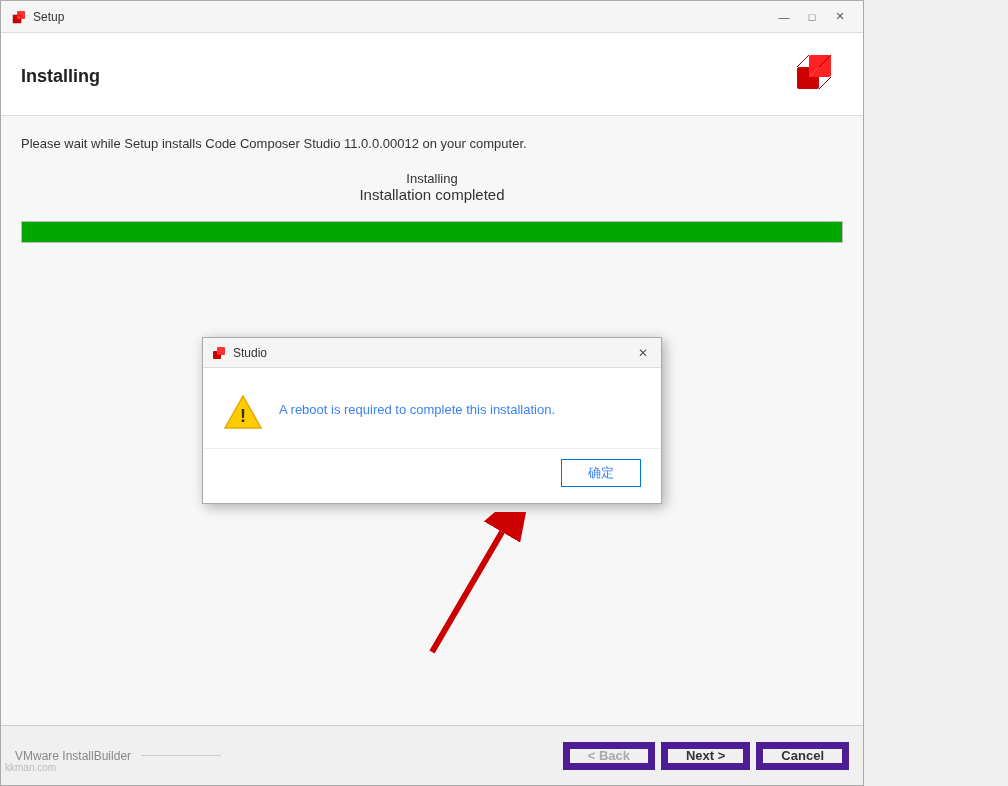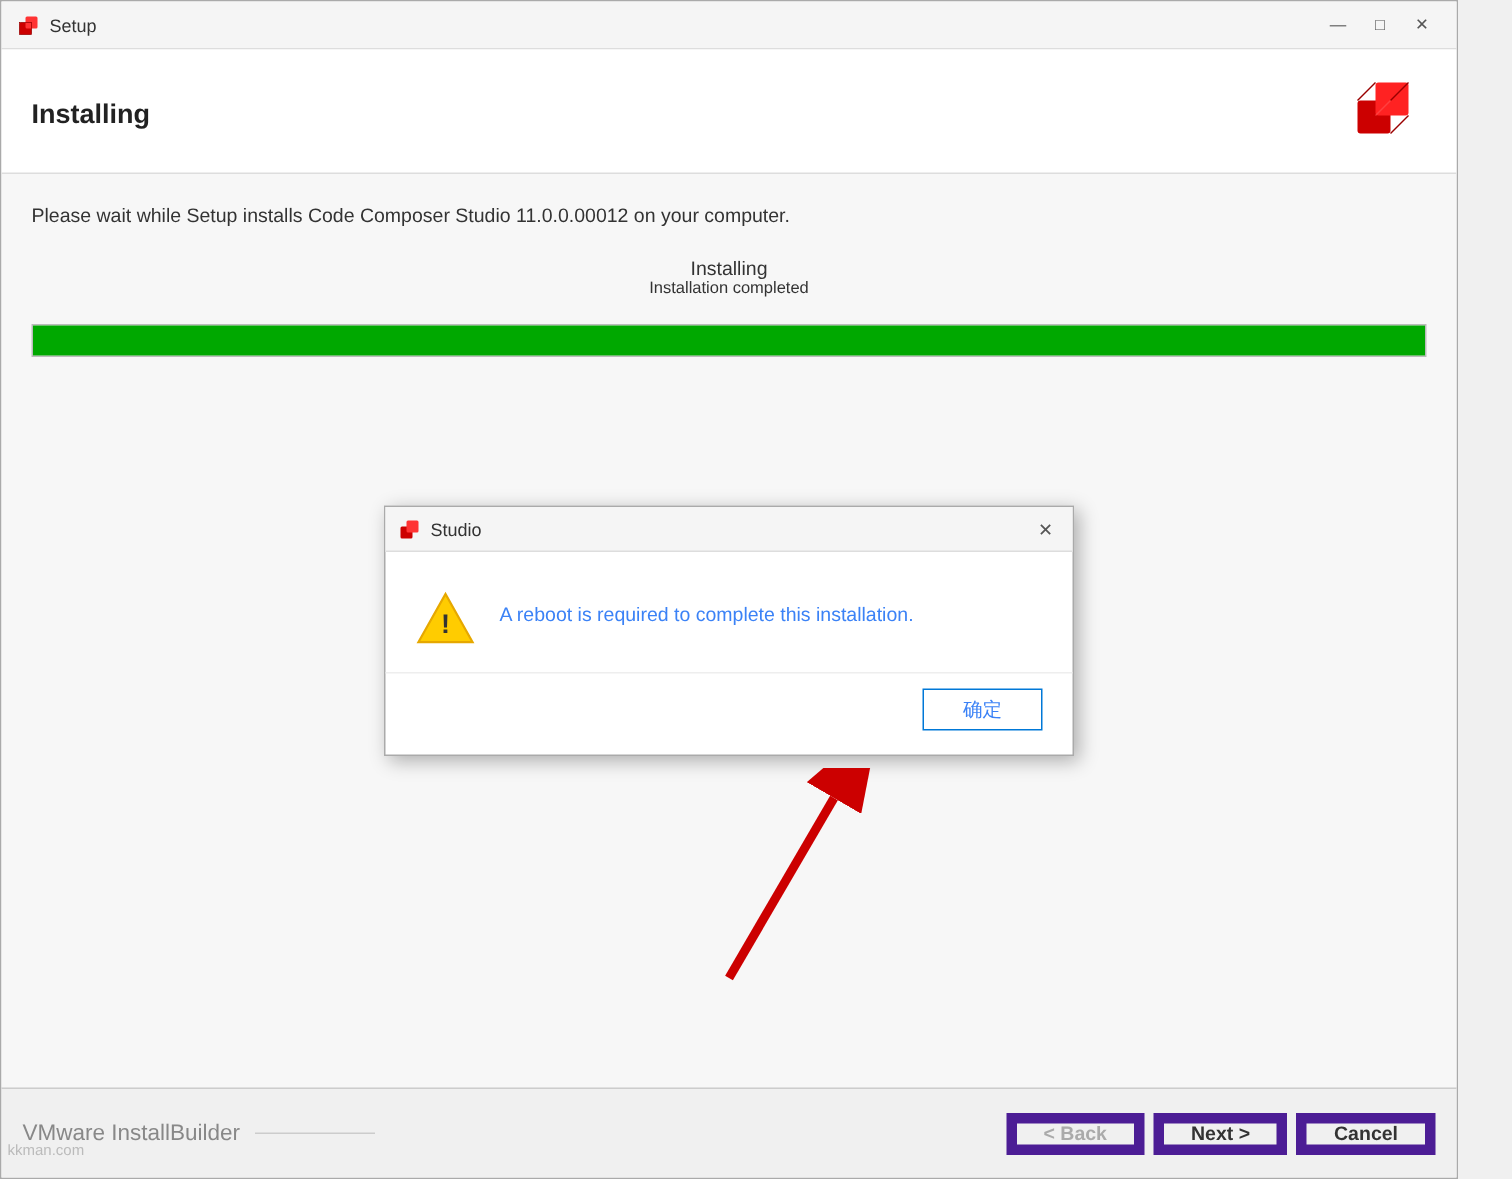--- a/index.html
+++ b/index.html
@@ -7,21 +7,21 @@
       width: 1008px;
       height: 786px;
       background: #f0f0f0;
       font-family: 'Segoe UI', Arial, sans-serif;
       font-size: 13px;
       overflow: hidden;
     }
 
     
     .window {
-      width: 972px;
+      width: 864px;
       height: 786px;
       background: #ffffff;
       border: 1px solid #aaa;
       display: flex;
       flex-direction: column;
       position: relative;
     }
 
     
     .title-bar {
@@ -98,21 +98,21 @@
 
     .status-section {
       text-align: center;
       margin-bottom: 10px;
     }
     .status-line1 {
       font-size: 13px;
       color: #333;
     }
     .status-line2 {
-      font-size: 11px;
+      font-size: 15px;
       color: #333;
     }
 
     .progress-bar-container {
       width: 100%;
       height: 22px;
       background: #e0e0e0;
       border: 1px solid #bbb;
       margin-top: 8px;
       margin-bottom: 20px;
@@ -217,21 +217,21 @@
     .footer {
       height: 60px;
       background: #f0f0f0;
       border-top: 1px solid #ccc;
       display: flex;
       align-items: center;
       flex-shrink: 0;
       position: relative;
     }
     .footer-brand {
-      font-size: 15px;
+      font-size: 12px;
       color: #888;
       padding-left: 14px;
       display: flex;
       align-items: center;
       gap: 6px;
     }
     .footer-brand-line {
       flex: 1;
       height: 1px;
       background: #ccc;

